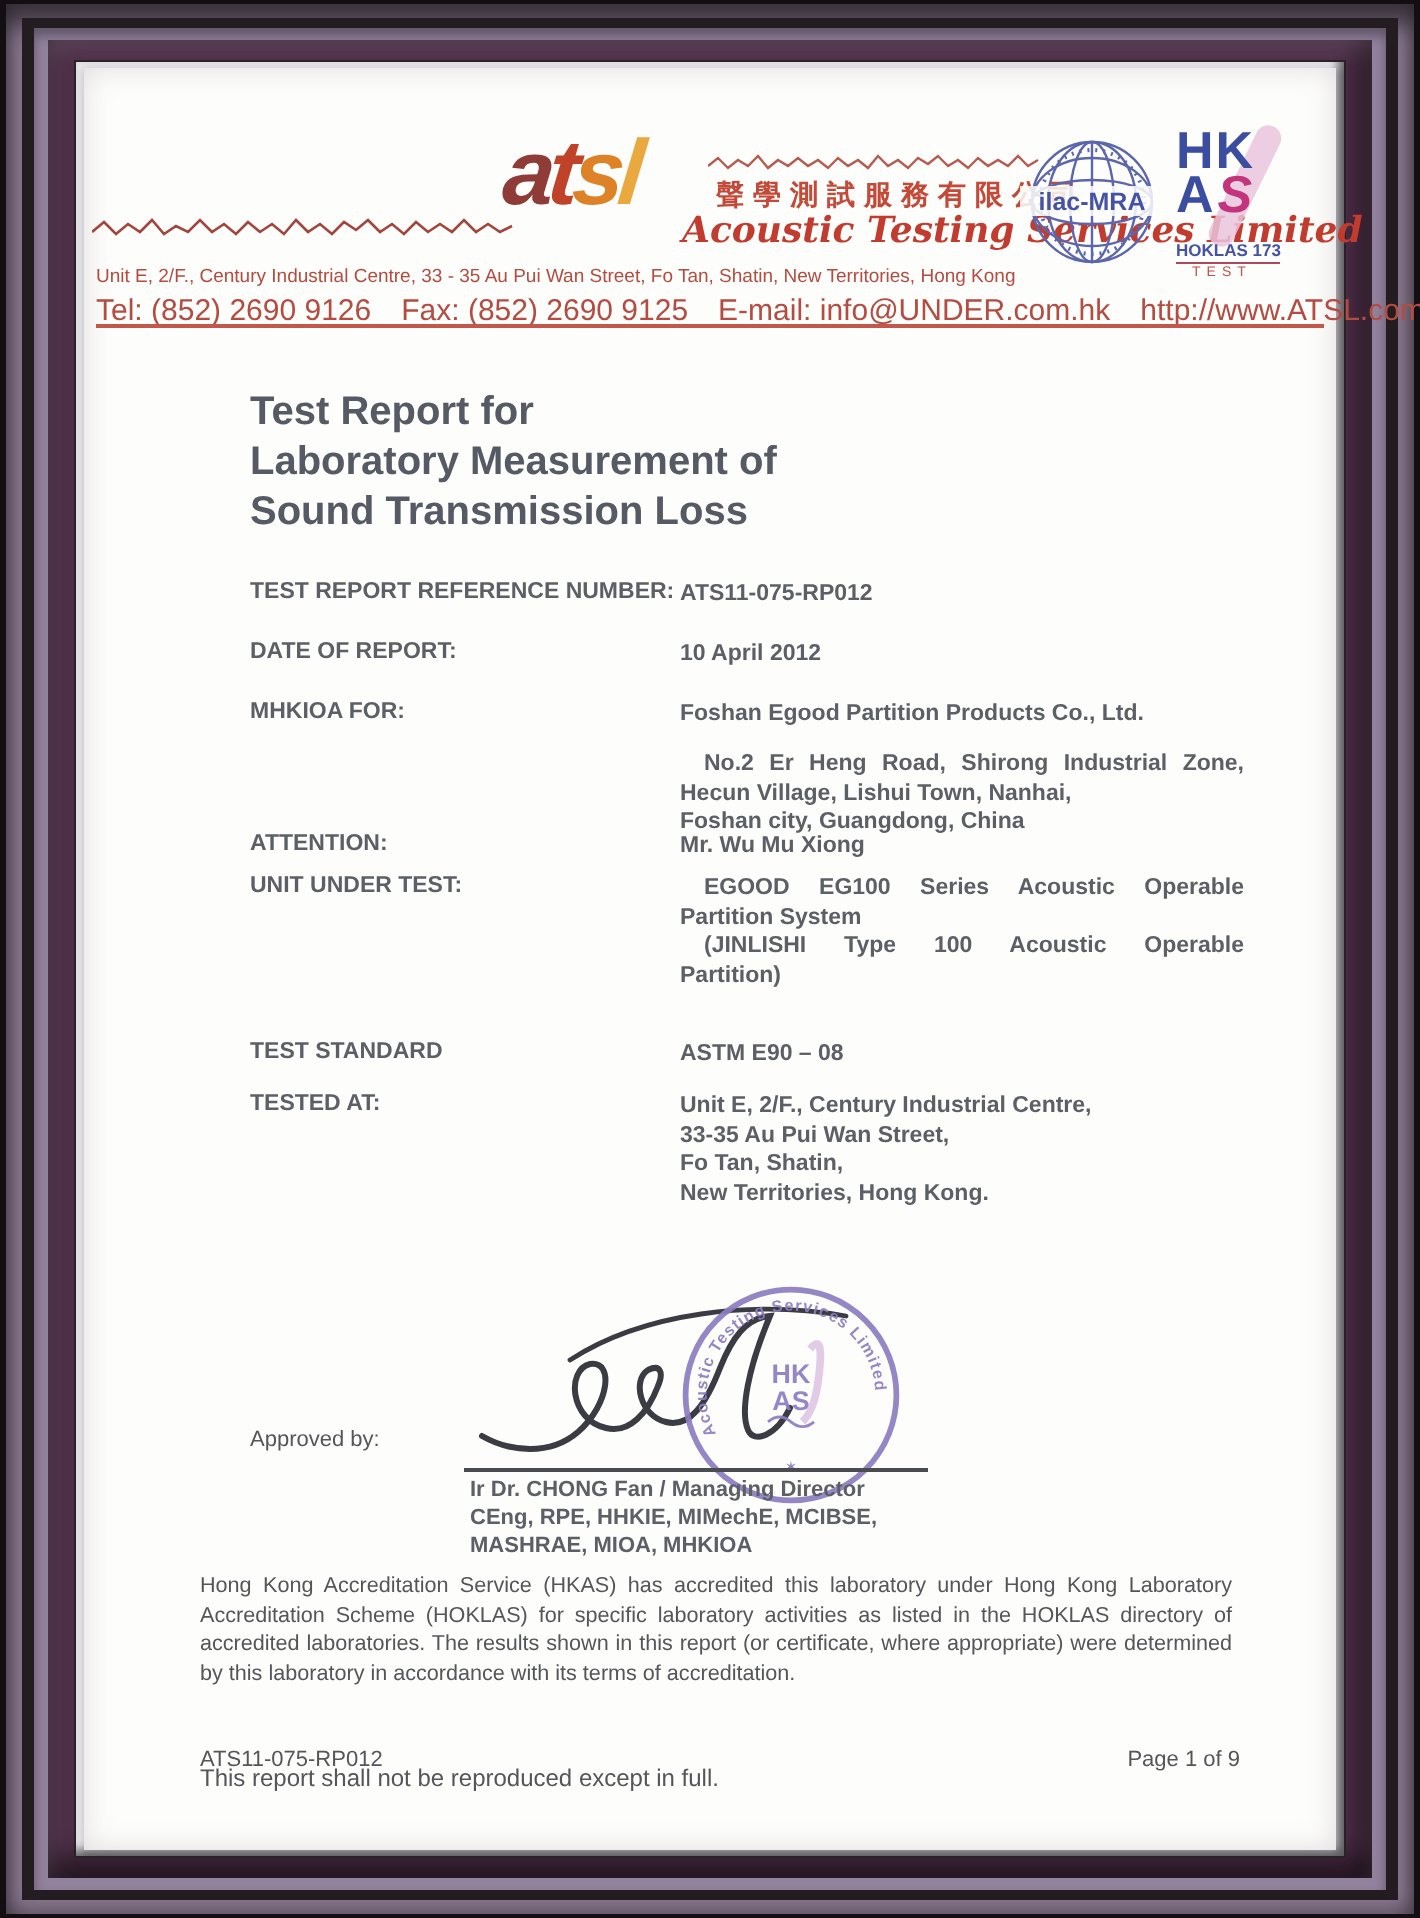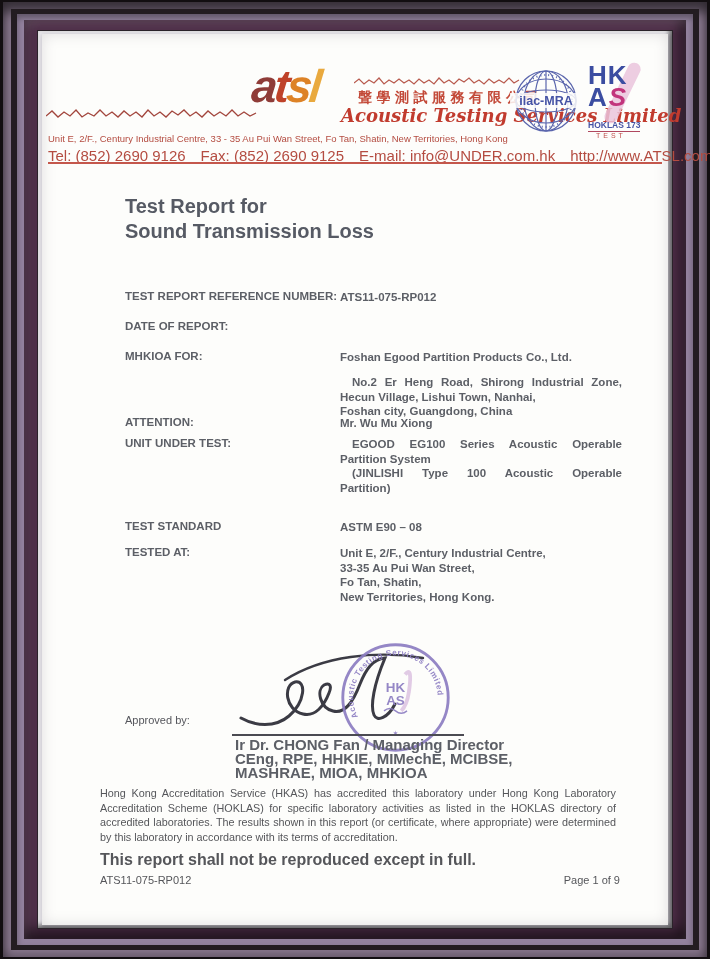--- a/index.html
+++ b/index.html
@@ -42,26 +42,26 @@
       border-bottom:1px solid #b0485f;display:inline-block;padding-bottom:1px;position:relative;z-index:2;}
   .hoklas-test{font-size:7px;color:#c0504d;letter-spacing:3px;margin-left:8px;position:relative;z-index:2;}
   
   .title{left:83px;top:160px;font-size:20px;line-height:25px;font-weight:bold;color:#565a64;}
   .lbl{left:83px;font-size:11.5px;font-weight:bold;color:#5c5f66;white-space:nowrap;}
   .val{left:298px;width:282px;font-size:11.5px;font-weight:bold;color:#5c5f66;line-height:14.5px;}
   .just{text-align:justify;text-align-last:justify;padding-left:12px;}
   
   .approved{left:83px;top:680px;font-size:11px;color:#55565c;}
   .sigline{left:190px;top:700px;width:232px;height:2px;background:#4b4b52;}
-  .signame{left:193px;top:704px;font-size:15px;font-weight:bold;color:#5c5f66;line-height:14px;}
+  .signame{left:193px;top:704px;font-size:11px;font-weight:bold;color:#5c5f66;line-height:14px;}
   .stamp{left:296px;top:606px;opacity:.92;}
   
   .accred{left:58px;top:752px;width:516px;font-size:10.8px;line-height:14.5px;
       color:#55565a;text-align:justify;}
-  .repro{left:58px;top:817px;font-size:16px;color:#55565a;font-weight:bold;}
+  .repro{left:58px;top:848px;font-size:12px;color:#55565a;}
   .bottomrow{left:58px;top:840px;width:520px;display:flex;justify-content:space-between;
       font-size:11px;color:#55565a;}
 </style>
 </head>
 <body>
 
 <div id="stage">
   <div id="f1" class="abs"></div>
   <div id="f2" class="abs"></div>
   <div id="f3" class="abs"></div>
@@ -111,27 +111,29 @@
     <div class="abs hkas">
       <div class="hkas-pink"></div>
       <div class="hkas-row">HK</div>
       <div class="hkas-row"><span>A</span><span class="mag">S</span></div>
       <div class="hoklas">HOKLAS 173</div>
       <div class="hoklas-test">TEST</div>
     </div>
 
     <div class="abs title">
       <div>Test Report for</div>
+      <div>Laboratory Measurement of</div>
       <div>Sound Transmission Loss</div>
     </div>
 
     <div class="abs lbl" style="top:256px">TEST REPORT REFERENCE NUMBER:</div>
     <div class="abs val" style="top:256px">ATS11-075-RP012</div>
 
     <div class="abs lbl" style="top:286px">DATE OF REPORT:</div>
+    <div class="abs val" style="top:286px">10 April 2012</div>
 
     <div class="abs lbl" style="top:316px">MHKIOA FOR:</div>
     <div class="abs val" style="top:316px">Foshan Egood Partition Products Co., Ltd.</div>
     <div class="abs val" style="top:341px">
       <div class="just">No.2 Er Heng Road, Shirong Industrial Zone,</div>
       <div>Hecun Village, Lishui Town, Nanhai,</div>
       <div>Foshan city, Guangdong, China</div>
     </div>
 
     <div class="abs lbl" style="top:382px">ATTENTION:</div>

